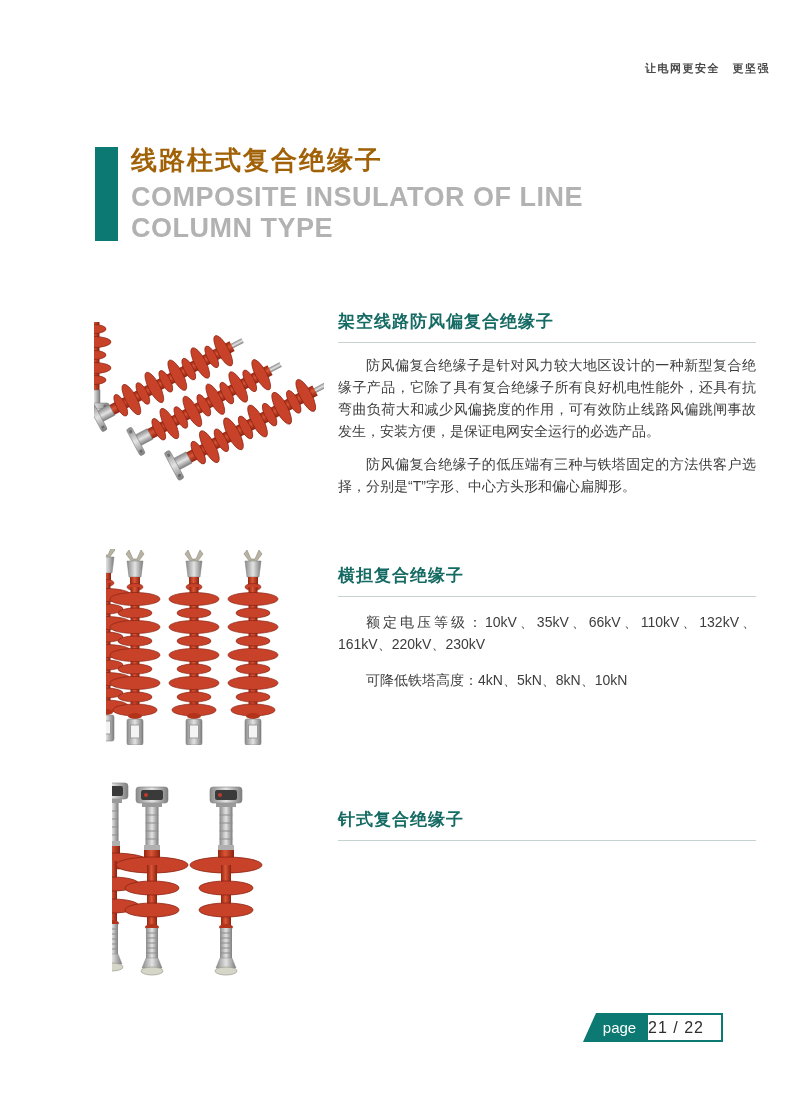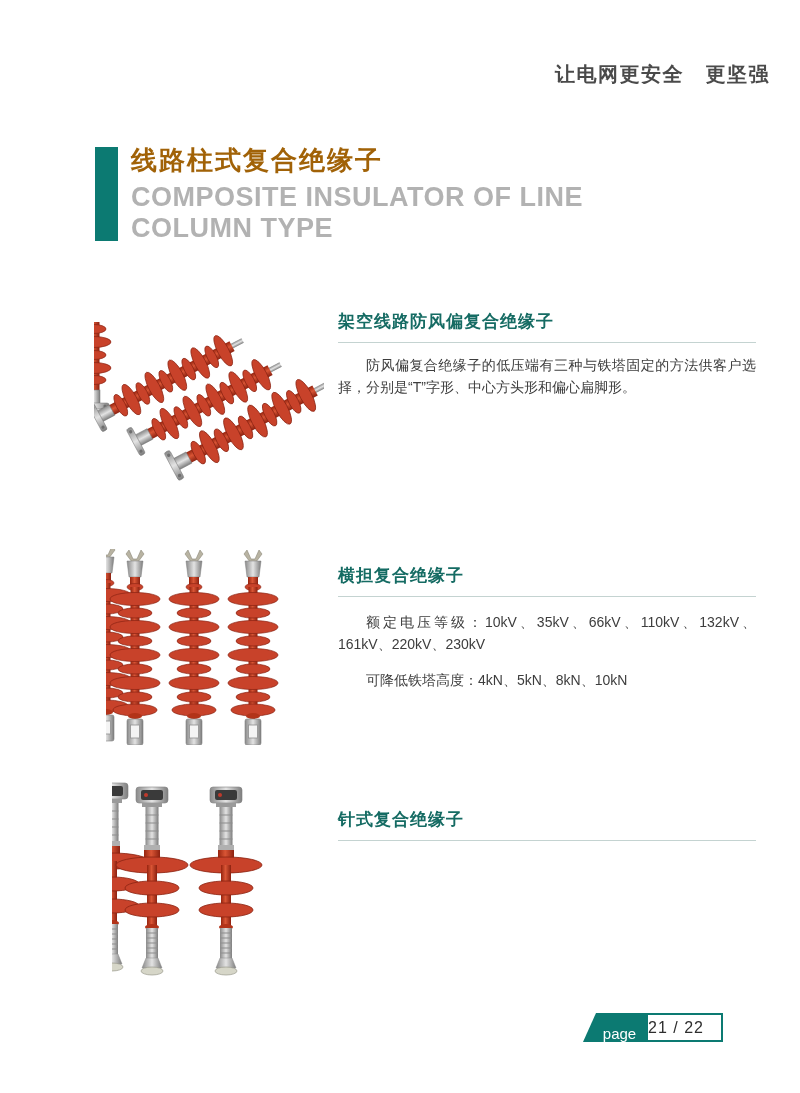--- a/index.html
+++ b/index.html
@@ -3,21 +3,21 @@
 <meta charset="utf-8">
 <style>
   html,body { margin:0; padding:0; }
   body {
     width:800px; height:1093px; position:relative; background:#ffffff;
     font-family:"Liberation Sans","DejaVu Sans",sans-serif;
     overflow:hidden;
   }
   .slogan {
     position:absolute; top:61px; right:30px;
-    font-size:20px; font-weight:bold; color:#4a4a4a; letter-spacing:1.5px;
+    font-size:11px; font-weight:bold; color:#4a4a4a; letter-spacing:1.5px;
   }
   .accent-bar { position:absolute; left:95px; top:147px; width:23px; height:94px; background:#0c7a72; }
   .title-cn {
     position:absolute; left:131px; top:143px;
     font-size:26px; font-weight:bold; color:#a16207; letter-spacing:2px;
   }
   .title-en {
     position:absolute; left:131px; top:182px;
     font-size:27px; color:#b2b2b2; line-height:31px; letter-spacing:0.5px; font-weight:bold;
   }
@@ -33,21 +33,21 @@
   }
   .para.spec { margin-top:14px; }
   .photo { position:absolute; }
   #photo1 { left:94px;  top:322px; }
   #photo2 { left:106px; top:549px; }
   #photo3 { left:112px; top:781px; }
   .page-tab {
     position:absolute; left:583px; top:1013px; width:63px; height:29px;
     background:#0c7a72; clip-path:polygon(13px 0,100% 0,100% 100%,0 100%);
     color:#ffffff; font-size:15px;
-    display:flex; align-items:flex-end; justify-content:center;
+    display:flex; align-items:center; justify-content:center;
     padding-left:10px; box-sizing:border-box;
   }
   .page-num {
     position:absolute; left:646px; top:1013px; width:77px; height:29px;
     border:2px solid #0c7a72; box-sizing:border-box; background:#ffffff;
     display:flex; align-items:center; 
     font-size:16px; color:#2e2e2e; letter-spacing:1px;
   }
 </style>
 </head>
@@ -155,20 +155,21 @@
       <path d="M-6,173 L6,173 L10,183 L-10,183 Z" fill="url(#gm)" stroke="#8d8d8d" stroke-width="0.5"></path>
       <ellipse cx="0" cy="186" rx="11" ry="4" fill="#d6d6c8" stroke="#9a9a8c" stroke-width="0.7"></ellipse>
     </g>
     <use href="#pin-ins" transform="translate(40,4)"></use>
     <use href="#pin-ins" transform="translate(114,4)"></use>
   </svg>
 </div>
 
 <div class="section sec1">
   <div class="sec-heading">架空线路防风偏复合绝缘子</div>
+  <p class="para">防风偏复合绝缘子是针对风力较大地区设计的一种新型复合绝缘子产品，它除了具有复合绝缘子所有良好机电性能外，还具有抗弯曲负荷大和减少风偏挠度的作用，可有效防止线路风偏跳闸事故发生，安装方便，是保证电网安全运行的必选产品。</p>
   <p class="para">防风偏复合绝缘子的低压端有三种与铁塔固定的方法供客户选择，分别是“T”字形、中心方头形和偏心扁脚形。</p>
 </div>
 
 <div class="section sec2">
   <div class="sec-heading">横担复合绝缘子</div>
   <p class="para spec">额定电压等级：10kV、35kV、66kV、110kV、132kV、161kV、220kV、230kV</p>
   <p class="para spec">可降低铁塔高度：4kN、5kN、8kN、10kN</p>
 </div>
 
 <div class="section sec3">

